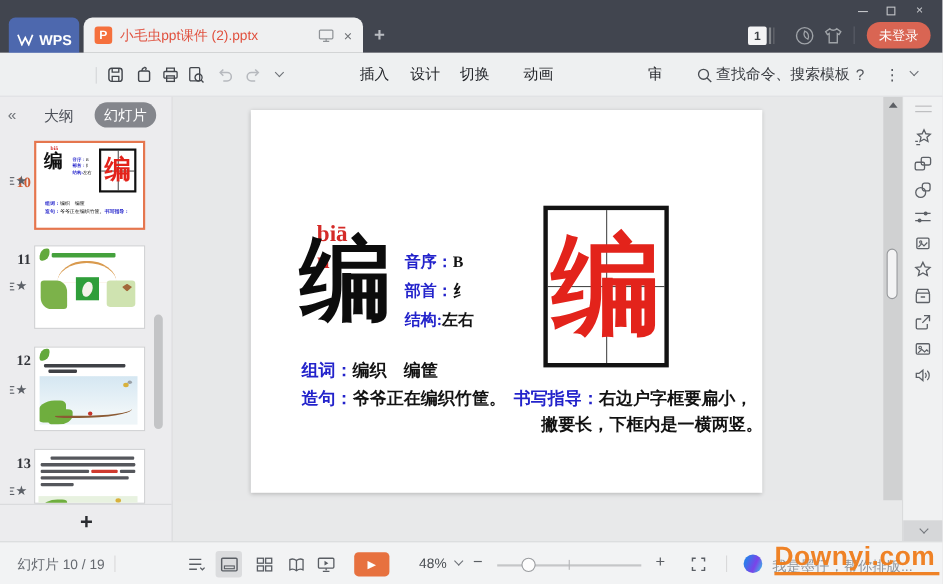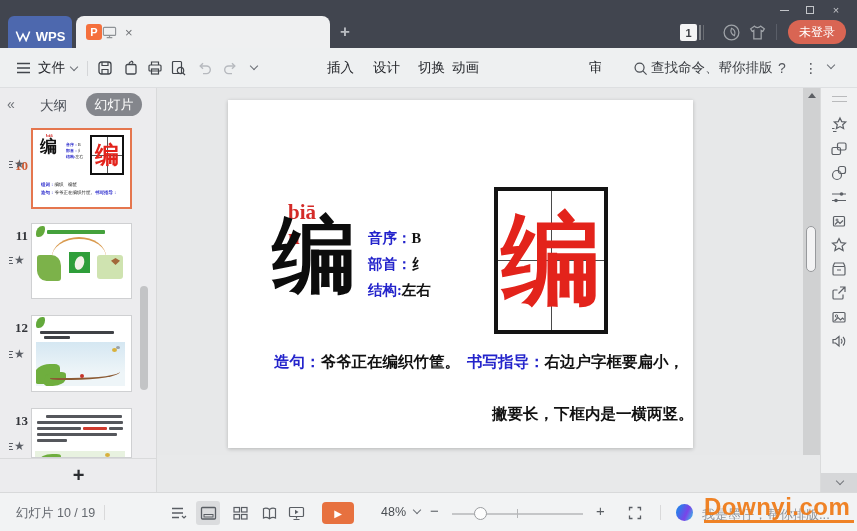--- a/index.html
+++ b/index.html
@@ -136,20 +136,21 @@
       <span class="winbtn">×</span>
     </div>
     <div class="abs wps-logo">
       <svg width="16" height="12" viewBox="0 0 18 12">
           <path d="M1.5 1l4 10 3.5-7 3.5 7 4-10" fill="none" stroke="#fff" stroke-width="1.8"></path>
         </svg>
       <span>WPS</span>
     </div>
     <div class="abs doc-tab">
       <span class="p-icon">P</span>
+      <span class="doc-title">小毛虫ppt课件 (2).pptx</span>
       <svg width="15" height="15" viewBox="0 0 16 16">
           <rect x="1.5" y="2.5" width="13" height="8.5" rx="1" fill="none" stroke="#8f9397" stroke-width="1.2"></rect>
           <path d="M8 11v2.5M5 13.5h6" fill="none" stroke="#8f9397" stroke-width="1.2"></path>
         </svg>
       <span class="tab-close">×</span>
     </div>
     <span class="abs newtab">+</span>
     <span class="abs badge1">1</span>
     <span class="abs badge-pages"></span>
     <svg class="abs" style="left:722px;top:23px;" width="19" height="19" viewBox="0 0 18 18">
@@ -157,27 +158,20 @@
         <path d="M9 5c3 1 4 4 2.8 7C8.8 11 7.8 8 9 5z" fill="none" stroke="#9fa3a8" stroke-width="1.1"></path>
       </svg>
     <svg class="abs" style="left:748px;top:23px;" width="19" height="19" viewBox="0 0 18 18">
         <path d="M6 3L2.5 5.5 4 8l1.5-1v8h7V7L14 8l1.5-2.5L12 3c-.8.9-1.8 1.3-3 1.3S6.8 3.9 6 3z" fill="none" stroke="#9fa3a8" stroke-width="1.2"></path>
       </svg>
     <span class="abs tb-divider"></span>
     <span class="abs login-pill">未登录</span>
   </div>
 
   <div class="abs menubar">
-    <div class="mb-item" style="left:16px;">
-      <svg width="15" height="12" viewBox="0 0 15 12">
-          <path d="M1 1.5h13M1 6h13M1 10.5h13" stroke="#42464c" stroke-width="1.4"></path>
-        </svg>
-      <span style="margin-left:7px;">文件</span>
-      <span class="caret" style="margin-left:6px;"></span>
-    </div>
     <span class="mb-divider" style="left:87px;"></span>
     <svg class="abs qa-icon" style="left:97px;top:12px;" width="16" height="16" viewBox="0 0 16 16">
         <rect x="2" y="2" width="12" height="12" rx="2.5" fill="none" stroke="currentColor" stroke-width="1.3"></rect>
         <path d="M5 2v3.5h6V2M5 14v-4.5h6V14" fill="none" stroke="currentColor" stroke-width="1.2"></path>
       </svg>
     <svg class="abs qa-icon" style="left:123px;top:12px;" width="16" height="16" viewBox="0 0 16 16">
         <rect x="3" y="4.5" width="10" height="9.5" rx="1.5" fill="none" stroke="currentColor" stroke-width="1.3"></rect>
         <path d="M6 4.5C6 2 8 1 10 1.8M10 1.8L8.2 1M10 1.8l-.6 1.8" fill="none" stroke="currentColor" stroke-width="1.2"></path>
       </svg>
     <svg class="abs qa-icon" style="left:147px;top:12px;" width="16" height="16" viewBox="0 0 16 16">
@@ -197,31 +191,31 @@
     <svg class="abs qa-disabled" style="left:222px;top:13px;" width="16" height="14" viewBox="0 0 16 14">
         <path d="M12.5 5h-6a3.8 3.8 0 1 0 0 7.6H10" fill="none" stroke="currentColor" stroke-width="1.4"></path>
         <path d="M10 2.2L12.8 5 10 7.8" fill="none" stroke="currentColor" stroke-width="1.4"></path>
       </svg>
     <span class="caret abs" style="left:251px;top:18px;"></span>
 
     <span class="abs tab-active" style="left:273px;width:44px;">开始</span>
     <span class="ribbon-tab" style="left:327px;">插入</span>
     <span class="ribbon-tab" style="left:373px;">设计</span>
     <span class="ribbon-tab" style="left:418px;">切换</span>
-    <span class="ribbon-tab" style="left:452px;">动画</span>
+    <span class="ribbon-tab" style="left:476px;">动画</span>
     <span class="ribbon-tab" style="left:589px;width:12px;overflow:hidden;">审</span>
     <span class="abs scrollbox">
         <span class="caret"></span>
       </span>
 
     <svg class="abs" style="left:633px;top:13px;" width="15" height="15" viewBox="0 0 16 16">
         <circle cx="7" cy="7" r="4.8" fill="none" stroke="#4a4e54" stroke-width="1.3"></circle>
         <path d="M10.5 10.5L14.5 14.5" stroke="#4a4e54" stroke-width="1.3"></path>
       </svg>
-    <span class="mb-item" style="left:651px;color:#3a3d42;">查找命令、帮你排版</span>
+    <span class="mb-item" style="left:651px;color:#3a3d42;">查找命令、搜索模板</span>
     <span class="mb-item" style="left:778px;color:#55585e;font-size:14px;">?</span>
     <span class="mb-item" style="left:804px;color:#55585e;font-size:14px;">⋮</span>
     <span class="caret abs" style="left:828px;top:17px;"></span>
   </div>
 
   <div class="abs left-panel">
     <span class="abs collapse-ic">«</span>
     <span class="abs outline-lbl">大纲</span>
     <span class="abs slides-pill">幻灯片</span>
 
@@ -299,23 +293,24 @@
         <div>biā</div>
         <div>n</div>
       </div>
       <div class="abs hanzi-big">编</div>
       <div class="info-row" style="top:129px;"><span class="blue">音序：</span><span class="dark">B</span></div>
       <div class="info-row" style="top:155px;"><span class="blue">部首：</span><span class="dark">纟</span></div>
       <div class="info-row" style="top:181px;"><span class="blue">结构:</span><span class="dark">左右</span></div>
       <div class="abs tian">
           <span>编</span>
         </div>
+      <div class="srow" style="left:46px;top:227px;"><span class="blue">组词：</span><span class="dark">编织　编筐</span></div>
       <div class="srow" style="left:46px;top:252px;"><span class="blue">造句：</span><span class="dark">爷爷正在编织竹筐。</span></div>
       <div class="srow" style="left:239px;top:252px;"><span class="blue">书写指导：</span><span class="dark">右边户字框要扁小，</span></div>
-      <div class="srow dark" style="left:264px;top:276px;margin-top:28px;">撇要长，下框内是一横两竖。</div>
+      <div class="srow dark" style="left:264px;top:276px;">撇要长，下框内是一横两竖。</div>
     </div>
     <div class="abs vscroll">
       <span class="abs vs-arrow"></span>
       <span class="abs vs-thumb"></span>
     </div>
   </div>
 
   <div class="abs right-rail">
     <span class="abs rail-handle"></span>
     <svg class="rail-ic" style="top:28px;" viewBox="0 0 18 18">

